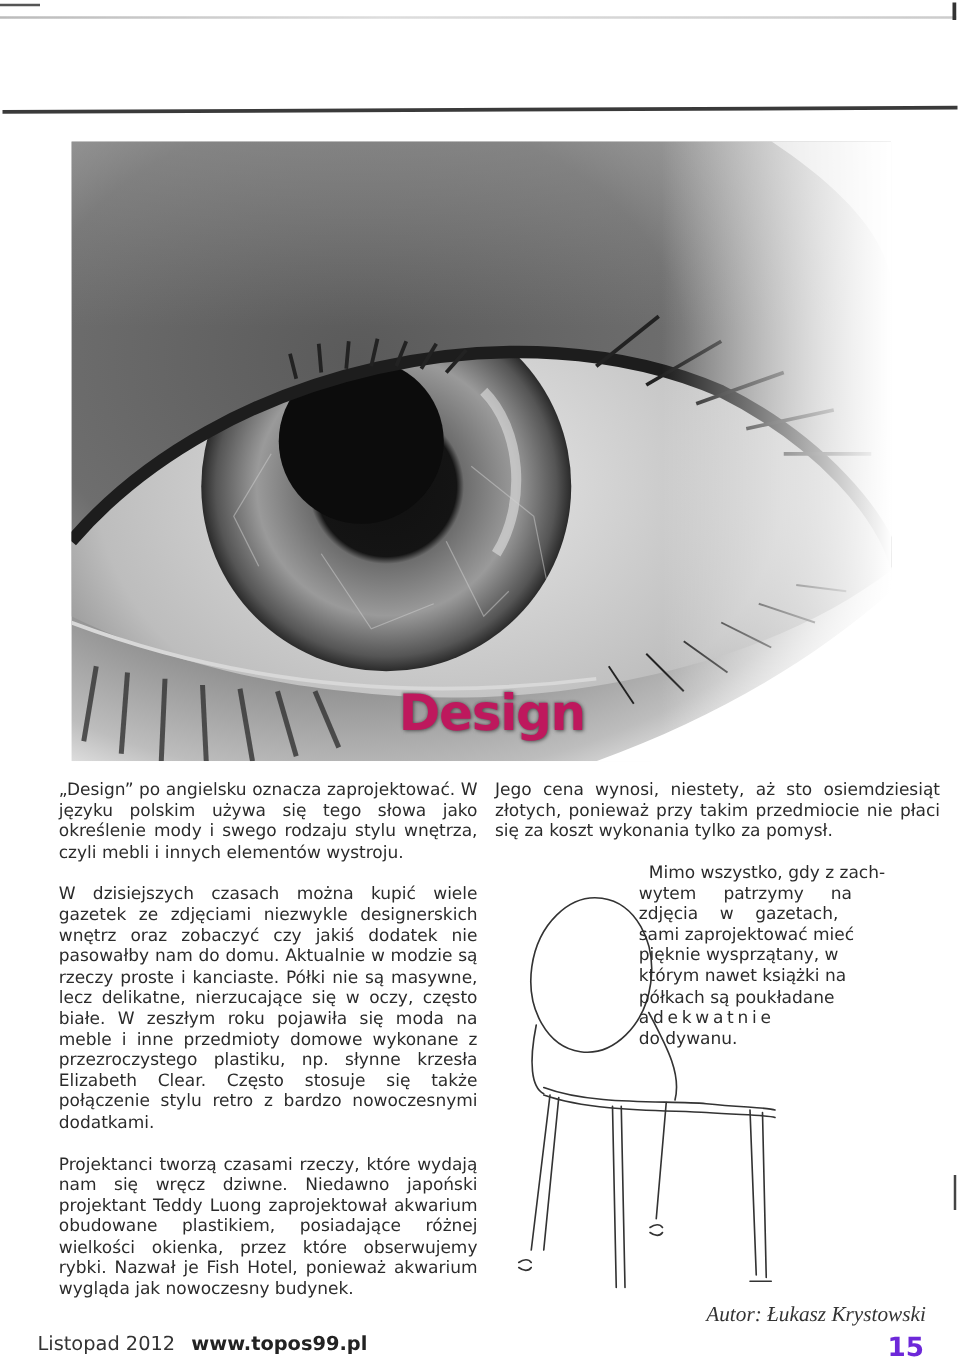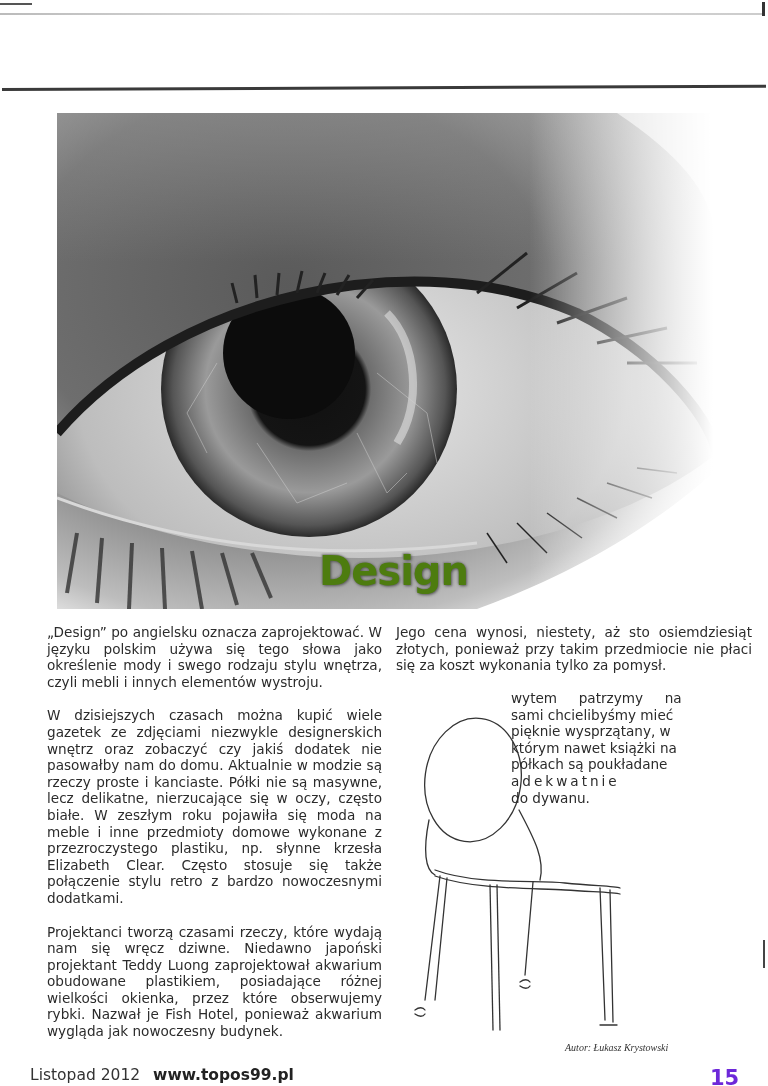--- a/index.html
+++ b/index.html
@@ -17,39 +17,39 @@
       position: absolute; left: 2px; top: 88px; width: 764px; height: 3px;
       background: #3a3a3a; transform: rotate(-0.25deg); transform-origin: left center;
     }
     .hero {
       position: absolute; left: 57px; top: 113px; width: 656px; height: 496px; overflow: hidden;
     }
     .hero svg { display: block; }
     .hero-title {
       position: absolute; left: 262px; top: 435px;
       font-family: "DejaVu Sans", sans-serif; font-weight: bold; font-size: 40px;
-      color: #4d7c0f; letter-spacing: -1px;
+      color: #be185d; letter-spacing: -1px;
       text-shadow: 1px 1px 3px #555, -1px -1px 2px #888;
     }
     .col {
       position: absolute; font-size: 13.6px; line-height: 16.6px; text-align: justify;
       color: #2b2b2b;
     }
     .col p { margin: 0 0 17px 0; }
     .col-left { left: 47px; top: 624px; width: 335px; }
     .col-right { left: 396px; top: 624px; width: 356px; }
     .side-text {
       position: absolute; left: 511px; top: 690px; width: 245px;
       font-size: 13.6px; line-height: 16.6px; color: #2b2b2b;
     }
     .side-text span { display: block; text-align: left; }
     .chair { position: absolute; left: 395px; top: 700px; width: 230px; height: 340px; }
     .author {
       position: absolute; left: 565px; top: 1042px;
-      font-family: "Liberation Serif", serif; font-style: italic; font-size: 10px; color: #333;
+      font-family: "Liberation Serif", serif; font-style: italic; font-size: 17px; color: #333;
     }
     .footer-left {
       position: absolute; left: 30px; top: 1066px; font-size: 15.5px; color: #333;
       white-space: nowrap;
     }
     .footer-left .url { font-weight: bold; margin-left: 8px; color: #222; }
     .page-number {
       position: absolute; left: 710px; top: 1066px; font-weight: bold; font-size: 21px; color: #6d28d9;
     }
     .right-edge-mark { position: absolute; left: 763px; top: 940px; width: 2px; height: 28px; background: #444; }
@@ -176,22 +176,24 @@
       <path d="M205,188 L210,320"></path>
       <path d="M215,190 L218,322"></path>
       <path d="M20,310 c4,-3 8,-3 10,0 M20,314 c4,3 8,3 10,0"></path>
       <path d="M125,282 c4,-3 8,-3 10,0 M125,286 c4,3 8,3 10,0"></path>
       <path d="M205,325 L222,325"></path>
     </g>
   </svg>
 </div>
 
 <div class="side-text">
+  <span style="text-align:left;margin-left:8px">Mimo wszystko, gdy z zach-</span>
   <span style="white-space:pre">wytem     patrzymy     na</span>
-  <span>sami chcielibyśmy mieć</span>
+  <span style="white-space:pre">zdjęcia    w    gazetach,</span>
+  <span>sami zaprojektować mieć</span>
   <span>pięknie wysprzątany, w</span>
   <span>którym nawet książki na</span>
   <span>półkach są poukładane</span>
   <span style="letter-spacing:3px">adekwatnie</span>
   <span style="padding-right:12px">do dywanu.</span>
 </div>
 
 <div class="author">Autor: Łukasz Krystowski</div>
 
 <div class="footer-left">

